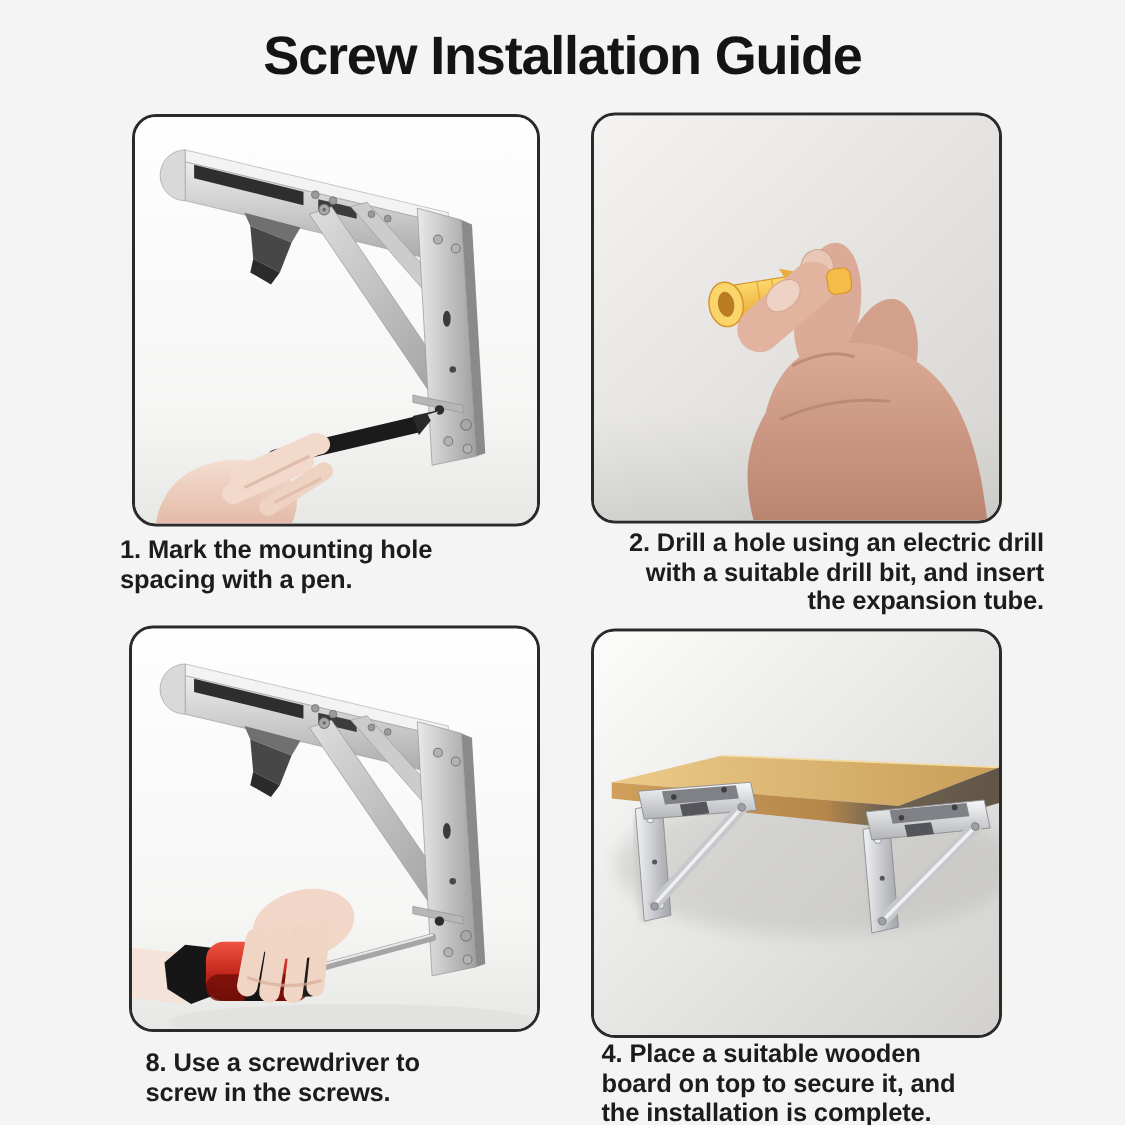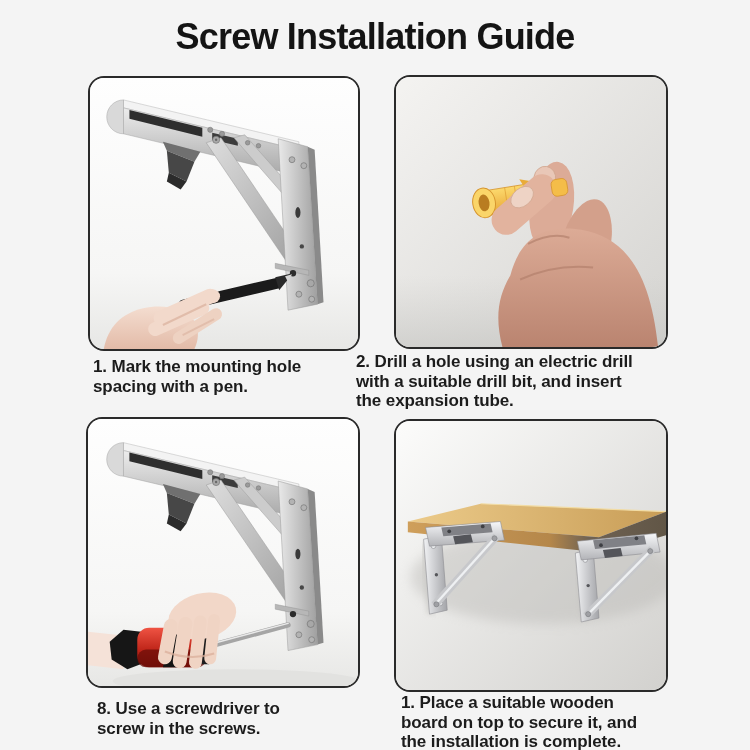--- a/index.html
+++ b/index.html
@@ -19,22 +19,22 @@
   }
   .panel svg{display:block;width:100%;height:100%;}
   .p1{left:88px;top:76px;width:272px;height:275px;}
   .p2{left:394px;top:75px;width:274px;height:274px;}
   .p3{left:86px;top:417px;width:274px;height:271px;}
   .p4{left:394px;top:419px;width:274px;height:273px;}
   .caption{
     position:absolute;font-size:17px;line-height:19.5px;font-weight:600;
     color:#1c1c1c;letter-spacing:-0.1px;white-space:pre-line;text-align:left;
   }
-  .c1{left:93px;top:357px;width:310px;}
-  .c2{left:356px;top:352px;width:340px;}
+  .c1{left:80px;top:357px;width:310px;}
+  .c2{left:356px;top:352px;width:340px;text-align:right;}
   .c3{left:97px;top:699px;width:300px;}
   .c4{left:401px;top:693px;width:340px;}
   .defs-holder{position:absolute;width:0;height:0;overflow:hidden;}
 </style>
 </head>
 <body>
 
 <svg class="defs-holder" aria-hidden="true">
   <defs>
     <linearGradient id="steelH" x1="0" y1="0" x2="0" y2="1">
@@ -245,15 +245,15 @@
     <polygon points="200,121 252,116 254,125 202,130" fill="#808186"></polygon>
     <circle cx="208" cy="126" r="1.9" fill="#3e3f43"></circle>
     <circle cx="244" cy="119" r="1.9" fill="#3e3f43"></circle>
     <polygon points="210,131 228,129 230,137 212,139" fill="#54555a"></polygon>
     <line x1="193" y1="198" x2="260" y2="130" stroke="#c7c8cb" stroke-width="8"></line>
     <line x1="193" y1="198" x2="260" y2="130" stroke="#eef0f2" stroke-width="2.4"></line>
     <circle cx="195" cy="196" r="2.6" fill="#9fa0a4" stroke="#6f7074" stroke-width="0.5"></circle>
     <circle cx="258" cy="132" r="2.6" fill="#9fa0a4" stroke="#6f7074" stroke-width="0.5"></circle>
   </svg>
 </div>
-<div class="caption c4">1. Place a suitable wooden
+<div class="caption c4">4. Place a suitable wooden
 board on top to secure it, and
 the installation is complete.</div>
 
 </body></html>

